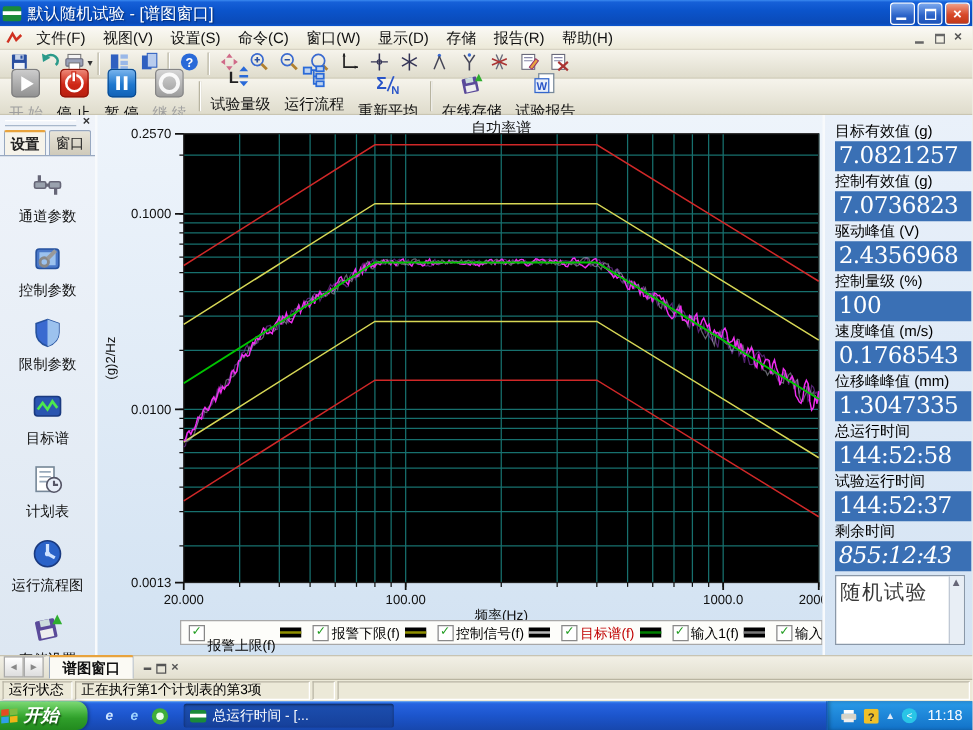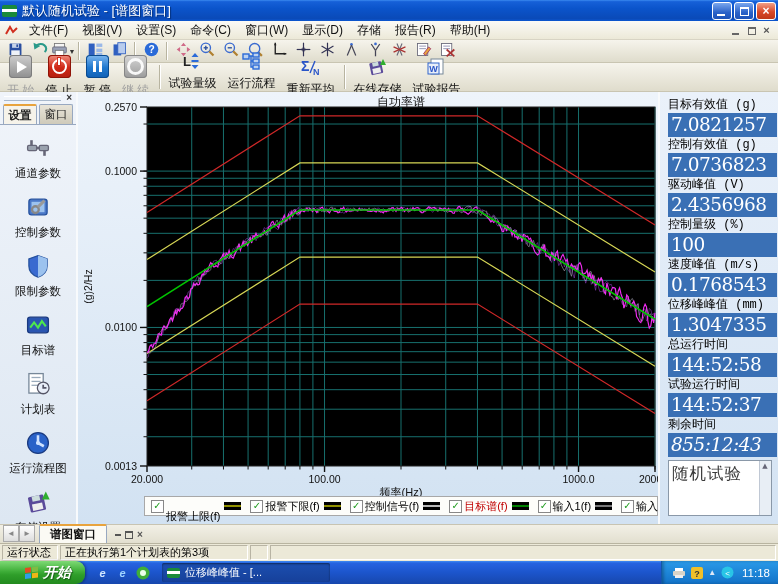--- a/index.html
+++ b/index.html
@@ -78,21 +78,21 @@
   .lg-check{width:11px;height:11px;background:#fff;border:1px solid #888;font-size:10px;line-height:10px;text-align:center;color:#1f9c1f;font-weight:bold;}
   .lg-swatch{width:17px;height:8px;background:#000;position:relative;margin-left:2px;}
   .lg-swatch i{position:absolute;left:0;right:0;top:3px;height:2px;display:block;}
   .lg-scroll{margin-left:auto;display:flex;border:1px solid #999;}
   .lg-scroll div{width:15px;height:15px;background:linear-gradient(#fdfdfd,#d8d5c8);border-left:1px solid #bbb;
     display:flex;align-items:center;justify-content:center;font-size:8px;color:#444;}
 
   
   .rightpanel{position:absolute;left:658px;top:0;width:120px;height:432px;background:linear-gradient(#eaf1fa,#d4e3f3);
     border-left:2px solid #f8fafc;box-sizing:border-box;padding:6px 0 0 8px;}
-  .rp-label{font-size:12px;color:#000;height:15px;line-height:15px;white-space:nowrap;font-family:Liberation Mono, monospace;}
+  .rp-label{font-size:12px;color:#000;height:15px;line-height:15px;white-space:nowrap;}
   .rp-value{width:106px;height:24px;background:#3a70b5;color:#fff;font-family:"DejaVu Serif","Liberation Serif",serif;
     font-size:18.5px;line-height:24px;padding-left:3px;margin-bottom:1px;overflow:hidden;white-space:nowrap;letter-spacing:-.5px;}
   .rp-note{width:104px;height:56px;background:#fff;border:1px solid #8a98a8;margin-top:3px;position:relative;
     font-family:"DejaVu Serif","Liberation Serif",serif;font-size:16.5px;color:#3a3a3a;letter-spacing:1px;padding:2px 12px 0 3px;box-sizing:border-box;}
   .rp-note .sbar{position:absolute;right:0;top:0;width:11px;height:100%;background:#e8eef5;border-left:1px solid #c0c8d4;
     font-size:7px;color:#667;text-align:center;line-height:10px;}
 
   
   .mdibar{position:absolute;left:0;top:524px;width:778px;height:20px;background:linear-gradient(#f2f0e6,#e2dfcf);
     border-top:1px solid #c8c4b2;border-bottom:1px solid #b8b4a0;display:flex;align-items:flex-end;box-sizing:border-box;padding-left:3px;}
@@ -107,23 +107,23 @@
   .mdi-ctl .xglyph{font-weight:bold;}
 
   
   .statusbar{position:absolute;left:0;top:544px;width:778px;height:17px;background:#ece9d8;display:flex;box-sizing:border-box;padding:1px 2px;gap:2px;}
   .st-cell{border:1px solid;border-color:#b8b4a4 #fff #fff #b8b4a4;font-size:11px;color:#000;padding:0 4px;line-height:13px;
     white-space:nowrap;overflow:hidden;box-sizing:border-box;}
 
   
   .taskbar{position:absolute;left:0;top:561px;width:778px;height:23px;
     background:linear-gradient(#3f8cf3 0%,#2663e0 9%,#1c55cc 50%,#1747ad 100%);display:flex;align-items:center;}
-  .startbtn{height:23px;width:85px;border-radius:0 9px 9px 0;
+  .startbtn{height:23px;width:70px;border-radius:0 9px 9px 0;
     background:linear-gradient(#7eda75 0%,#3fae39 45%,#2f9e2a 60%,#228a1e 100%);
-    display:flex;align-items:center;gap:4px;padding-left:24px;box-sizing:border-box;box-shadow:1px 0 3px rgba(0,0,0,.4);}
+    display:flex;align-items:center;gap:4px;padding-left:0;box-sizing:border-box;box-shadow:1px 0 3px rgba(0,0,0,.4);}
   .startbtn .startlabel{color:#fff;font-weight:bold;font-style:italic;font-size:14px;text-shadow:1px 1px 1px #1a5c17;}
   .ql{display:flex;align-items:center;gap:5px;margin-left:10px;}
   .ql .qlico{width:15px;height:15px;border-radius:3px;display:flex;align-items:center;justify-content:center;
     font-size:11px;font-weight:bold;color:#fff;font-style:italic;}
   .taskbtn{margin-left:12px;height:19px;width:168px;border-radius:2px;background:linear-gradient(#1c4fb0,#16409a);
     box-shadow:inset 0 1px 2px rgba(0,0,0,.5);display:flex;align-items:center;gap:4px;padding:0 5px;box-sizing:border-box;}
   .taskbtn span{color:#fff;font-size:11px;white-space:nowrap;overflow:hidden;}
   .tray{margin-left:auto;height:23px;background:linear-gradient(#2a9ae8,#1272c8);border-left:1px solid #1258a8;
     display:flex;align-items:center;gap:5px;padding:0 8px 0 10px;box-shadow:inset 2px 0 3px rgba(0,0,0,.25);}
   .tray .time{color:#fff;font-size:11.5px;margin-left:3px;}
@@ -719,21 +719,21 @@
             <circle cx="7" cy="7" r="6.5" fill="#3fae39"></circle>
             <circle cx="7" cy="7" r="3" fill="#eaffea"></circle>
           </svg>
         </span>
     </div>
     <div class="taskbtn">
       <svg width="14" height="12">
           <rect x="0" y="1" width="13" height="10" rx="2" fill="#1a8a3a"></rect>
           <rect x="0" y="4" width="13" height="3" fill="#fff"></rect>
         </svg>
-      <span>位移峰峰值 - [...</span>
+      <span>总运行时间 - [...</span>
     </div>
     <div class="tray">
       <span class="trayico">
           <svg width="14" height="11">
             <rect x="1" y="4" width="12" height="5" rx="1" fill="#d8d4c8"></rect>
             <rect x="3" y="1" width="8" height="3" fill="#fff"></rect>
             <rect x="3" y="8" width="8" height="3" fill="#eee"></rect>
           </svg>
         </span>
       <span class="trayico">

